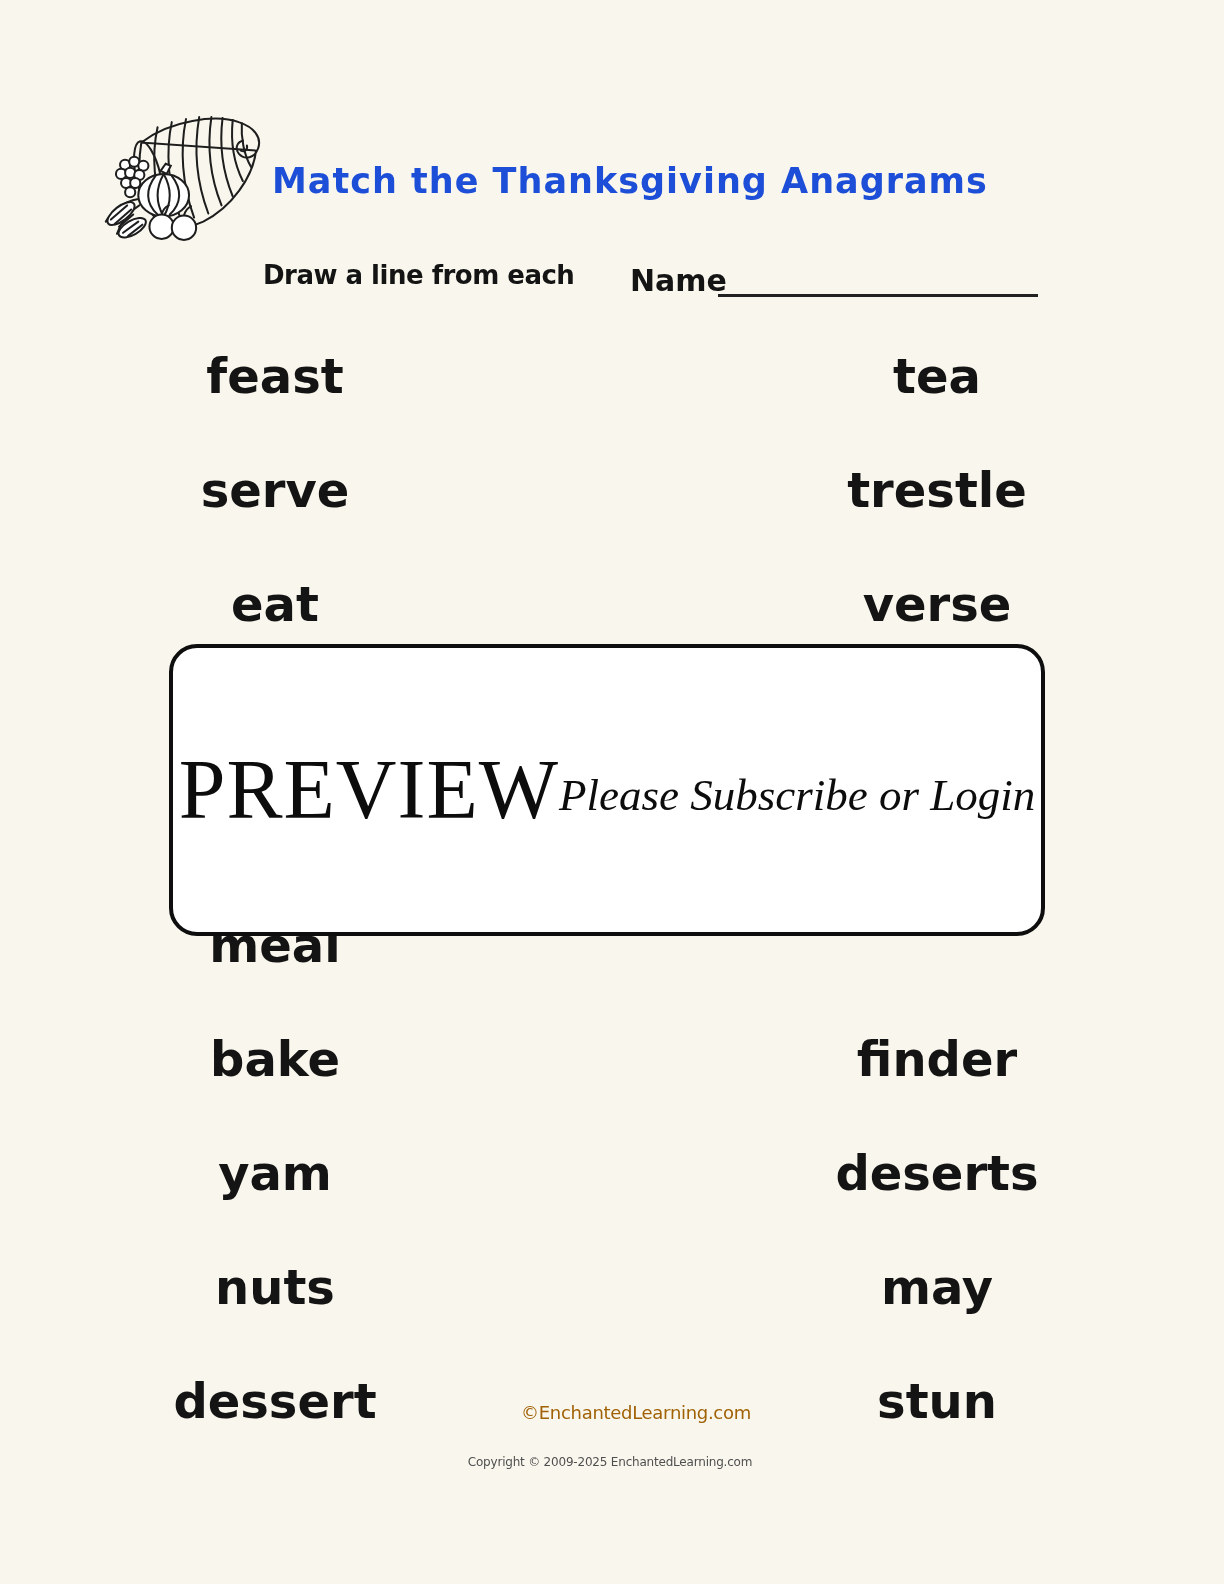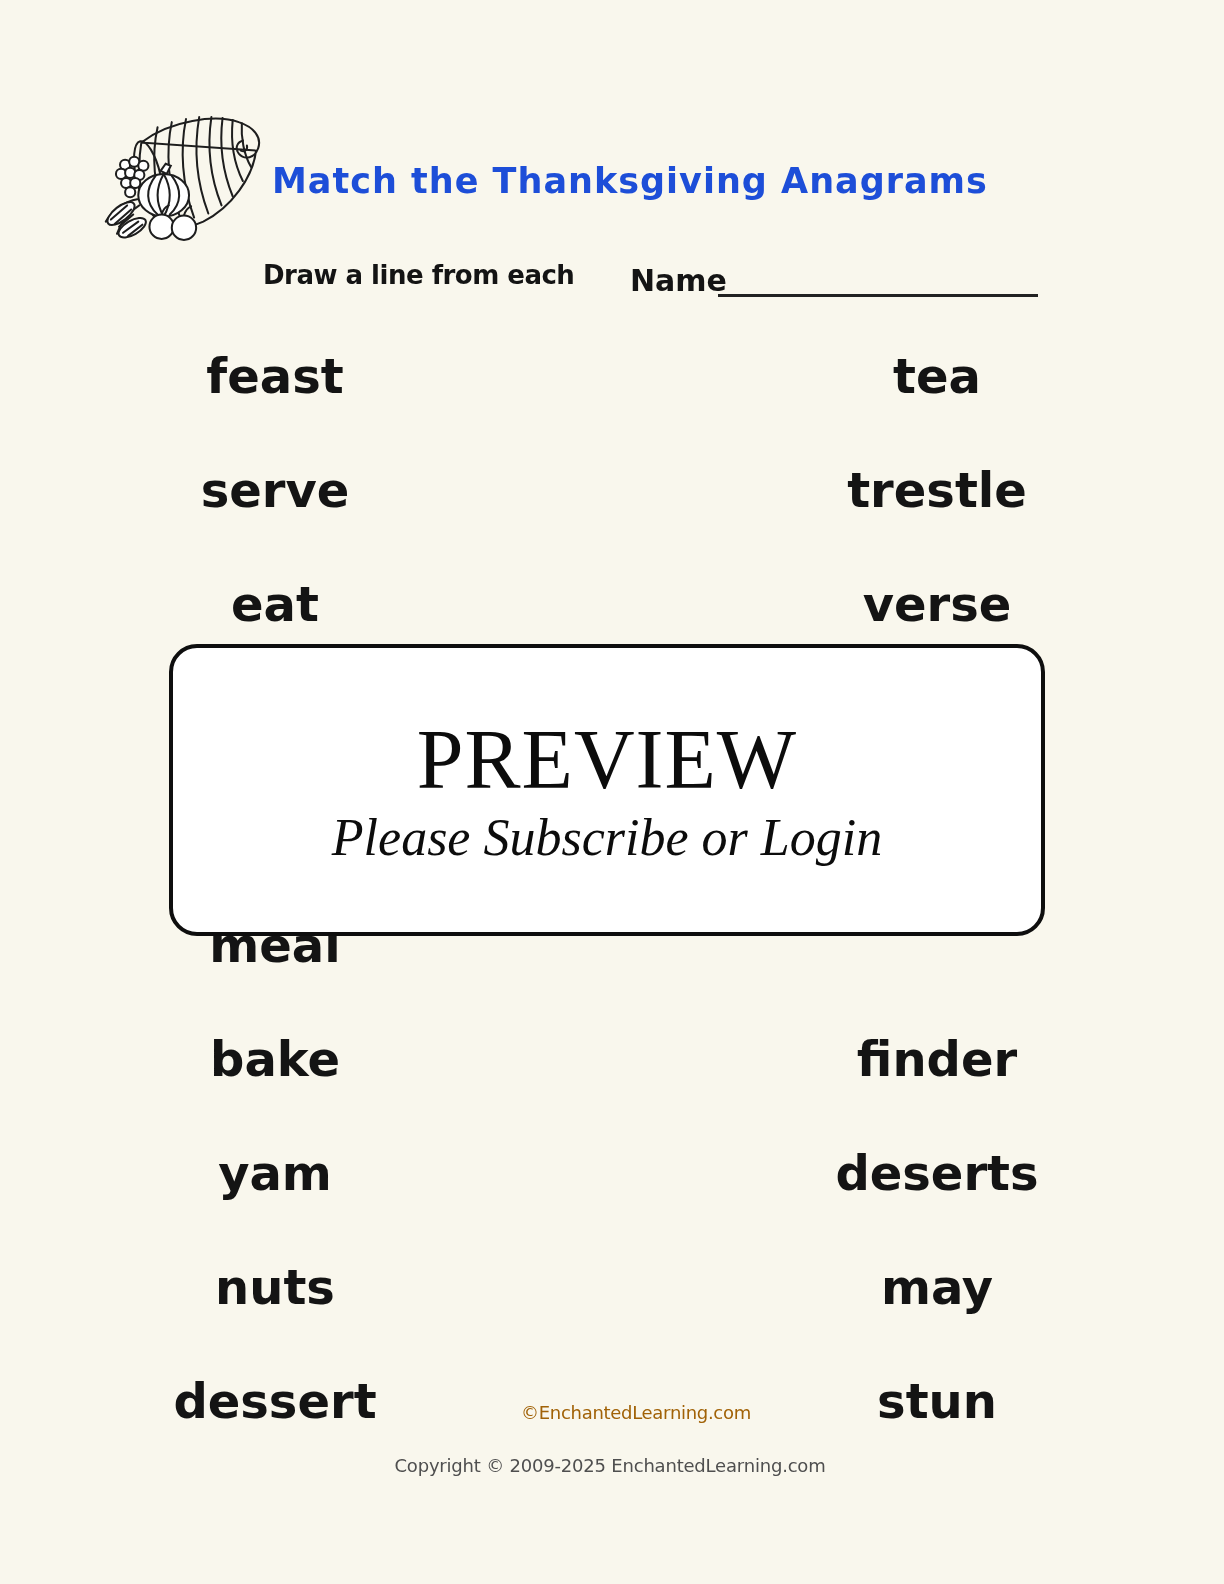--- a/index.html
+++ b/index.html
@@ -42,43 +42,43 @@
   }
   .word.l{left:275px;}
   .word.r{left:937px;}
 
   
   #preview-box{
     left:169px;top:644px;width:868px;height:284px;
     background:#ffffff;
     border:4px solid #0e0e0e;border-radius:28px;
     z-index:5;
-    display:flex;flex-direction:column;align-items:center;justify-content:center;
+    display:flex;flex-direction:row;align-items:center;justify-content:center;
   }
   #preview-heading{
     font-family:"Liberation Serif","DejaVu Serif",serif;
     font-size:84px;line-height:86px;color:#0c0c0c;
     letter-spacing:1px;
   }
   #preview-message{
     font-family:"Liberation Serif","DejaVu Serif",serif;
     font-style:italic;
-    font-size:52px;line-height:50px;color:#0c0c0c;
+    font-size:45px;line-height:50px;color:#0c0c0c;
     margin-top:10px;
   }
 
   
   #watermark{
     left:636px;top:1402px;transform:translateX(-50%);
     font-size:18px;font-weight:normal;color:#a16207;letter-spacing:-0.3px;
     white-space:nowrap;
   }
   #copyright{
     left:610px;top:1455px;transform:translateX(-50%);
-    font-size:18px;color:#4f4f4f;letter-spacing:-0.2px;
+    font-size:12px;color:#4f4f4f;letter-spacing:-0.2px;
     white-space:nowrap;
   }
 
   svg .ln{fill:none;stroke:#1e1e1e;stroke-width:2;stroke-linecap:round;}
   svg .fl{fill:#f9f7ed;stroke:#1e1e1e;stroke-width:2;}
   svg .fw{fill:#ffffff;stroke:#1e1e1e;stroke-width:2;}
 </style>
 </head>
 <body>
 

